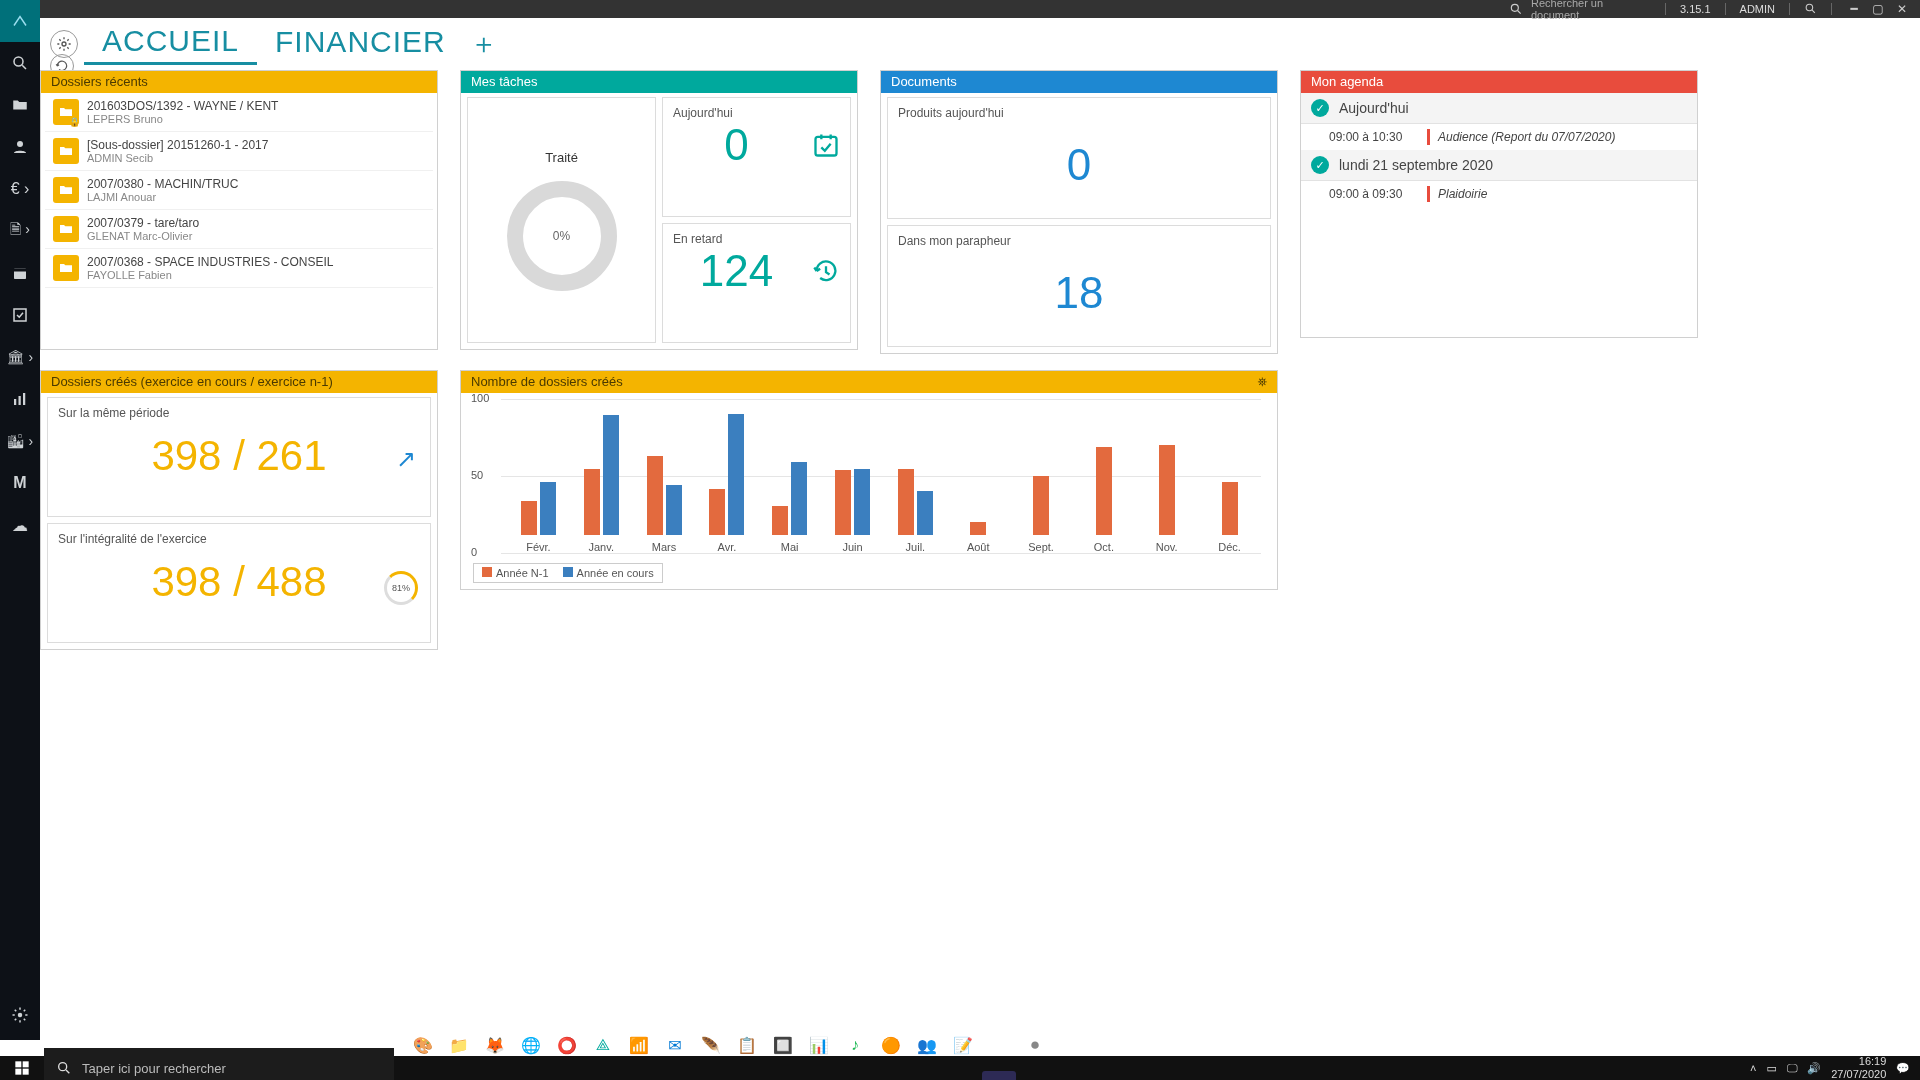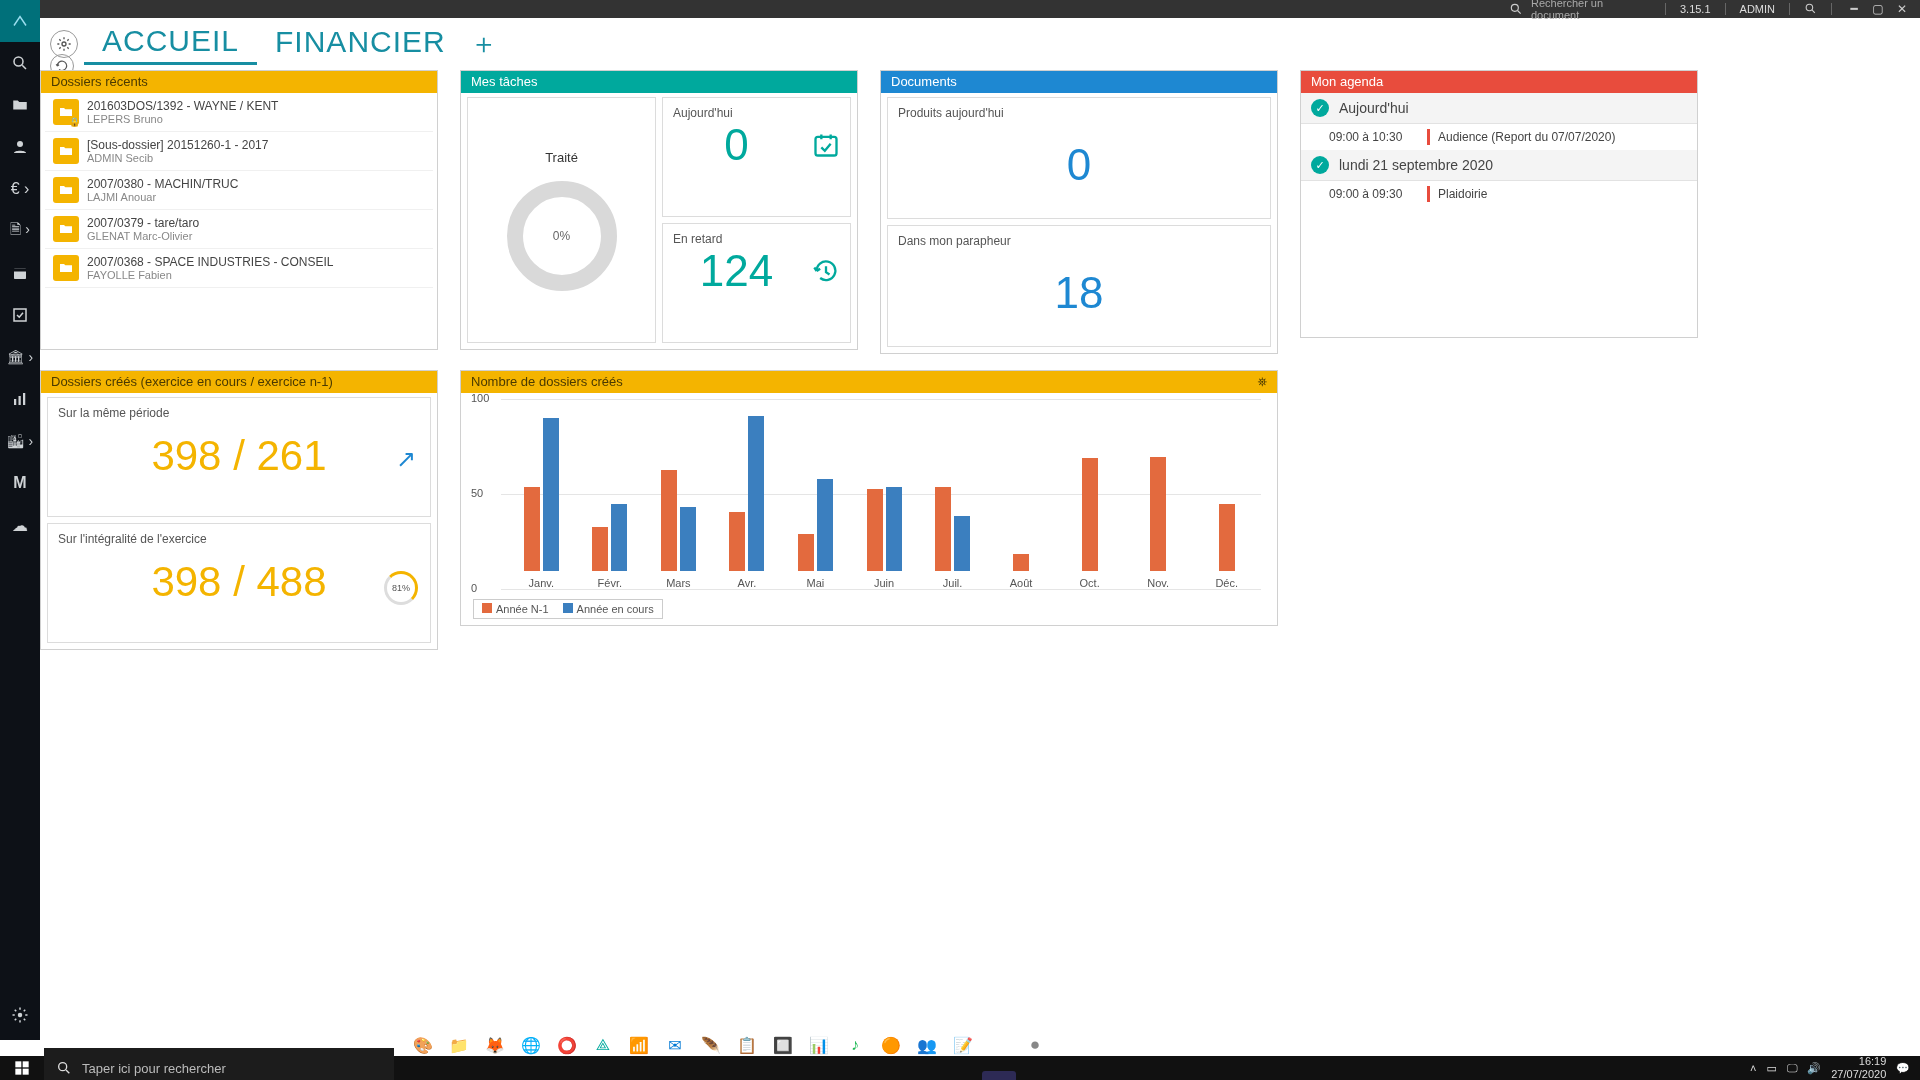--- a/index.html
+++ b/index.html
@@ -69,34 +69,34 @@
 #c-docs .dnum{font-size:44px;font-weight:300;color:#1e88d2;flex:1;display:flex;align-items:center;justify-content:center;}
 
 
 #c-agenda { left:1260px; top:0; width:398px; height:268px; }
 #c-agenda .card-hd { background:#e84c3d; }
 #c-agenda .evday { display:flex; align-items:center; background:#f4f4f4; padding:6px 10px; border-bottom:1px solid #e2e2e2; font-size:14px; color:#444;}
 #c-agenda .evday .chk{width:18px;height:18px;border-radius:50%;background:#00a99d;color:#fff;font-size:11px;display:flex;align-items:center;justify-content:center;margin-right:10px;}
 #c-agenda .evrow { display:flex; align-items:center; padding:5px 10px 5px 28px; font-size:12px;}
 #c-agenda .evrow .time{width:90px;color:#444;}
 #c-agenda .evrow .bar{width:3px;height:16px;background:#e84c3d;margin:0 8px;}
-#c-agenda .evrow .title{color:#444;}
+#c-agenda .evrow .title{color:#444;font-style:italic;}
 
 
 #c-counts { left:0; top:300px; width:398px; height:280px; }
 #c-counts .card-hd { background:#f4b400; color:#4a3a00;}
 #c-counts .inner { position:absolute; top:26px; left:6px; right:6px; bottom:6px; display:flex; flex-direction:column; gap:6px;}
 #c-counts .cbox { border:1px solid #dcdcdc; flex:1; padding:8px 10px; position:relative;}
 #c-counts .clbl{font-size:12px;color:#555;}
 #c-counts .cnum{font-size:42px;font-weight:300;color:#f4b400;text-align:center;margin-top:12px;}
 #c-counts .arrow{position:absolute;right:14px;top:40%;color:#1e88d2;font-size:24px;}
 #c-counts .pring{position:absolute;right:12px;top:40%;width:34px;height:34px;border:3px solid #ddd;border-top-color:#f4b400;border-right-color:#f4b400;border-radius:50%;display:flex;align-items:center;justify-content:center;font-size:9px;color:#555;}
 
 
-#c-chart { left:420px; top:300px; width:818px; height:256px; }
+#c-chart { left:420px; top:300px; width:818px; height:220px; }
 #c-chart .card-hd { background:#f4b400; color:#4a3a00; display:flex; justify-content:space-between; align-items:center;}
 #c-chart .charea { position:absolute; top:28px; left:10px; right:10px; bottom:36px; }
 #c-chart .axis-lbl{position:absolute;left:0;font-size:11px;color:#555;}
 #c-chart .gridline{position:absolute;left:30px;right:6px;height:1px;background:#e5e5e5;}
 #c-chart .bars{position:absolute;left:36px;right:6px;top:4px;bottom:18px;display:flex;}
 #c-chart .mgrp{flex:1;display:flex;align-items:flex-end;justify-content:center;gap:3px;position:relative;}
 #c-chart .mgrp .bl{width:16px;background:#e36a3e;}
 #c-chart .mgrp .br{width:16px;background:#3b7fbf;}
 #c-chart .mgrp .ml{position:absolute;bottom:-18px;font-size:11px;color:#555;}
 #c-chart .legend{position:absolute;bottom:6px;left:12px;border:1px solid #ccc;padding:3px 8px;font-size:11px;color:#555;display:flex;gap:14px;align-items:center;}
@@ -365,30 +365,30 @@
     </div>
     <div class="charea" id="charea">
         <div class="gridline" style="top: 100%;"></div>
         <div class="axis-lbl" style="top: calc(100% - 7px);">0</div>
         <div class="gridline" style="top: 50%;"></div>
         <div class="axis-lbl" style="top: calc(50% - 7px);">50</div>
         <div class="gridline" style="top: 0%;"></div>
         <div class="axis-lbl" style="top: calc(0% - 7px);">100</div>
         <div class="bars">
           <div class="mgrp">
+            <div class="bl" style="height: 26%;"></div>
+            <div class="br" style="height: 40%;"></div>
+            <div class="ml">Févr.</div>
+          </div>
+          <div class="mgrp">
             <div class="bl" style="height: 50%;"></div>
             <div class="br" style="height: 91%;"></div>
             <div class="ml">Janv.</div>
           </div>
           <div class="mgrp">
-            <div class="bl" style="height: 26%;"></div>
-            <div class="br" style="height: 40%;"></div>
-            <div class="ml">Févr.</div>
-          </div>
-          <div class="mgrp">
             <div class="bl" style="height: 60%;"></div>
             <div class="br" style="height: 38%;"></div>
             <div class="ml">Mars</div>
           </div>
           <div class="mgrp">
             <div class="bl" style="height: 35%;"></div>
             <div class="br" style="height: 92%;"></div>
             <div class="ml">Avr.</div>
           </div>
           <div class="mgrp">
@@ -402,20 +402,24 @@
             <div class="ml">Juin</div>
           </div>
           <div class="mgrp">
             <div class="bl" style="height: 50%;"></div>
             <div class="br" style="height: 33%;"></div>
             <div class="ml">Juil.</div>
           </div>
           <div class="mgrp">
             <div class="bl" style="height: 10%;"></div>
             <div class="ml">Août</div>
+          </div>
+          <div class="mgrp">
+            <div class="bl" style="height: 45%;"></div>
+            <div class="ml">Sept.</div>
           </div>
           <div class="mgrp">
             <div class="bl" style="height: 67%;"></div>
             <div class="ml">Oct.</div>
           </div>
           <div class="mgrp">
             <div class="bl" style="height: 68%;"></div>
             <div class="ml">Nov.</div>
           </div>
           <div class="mgrp">

